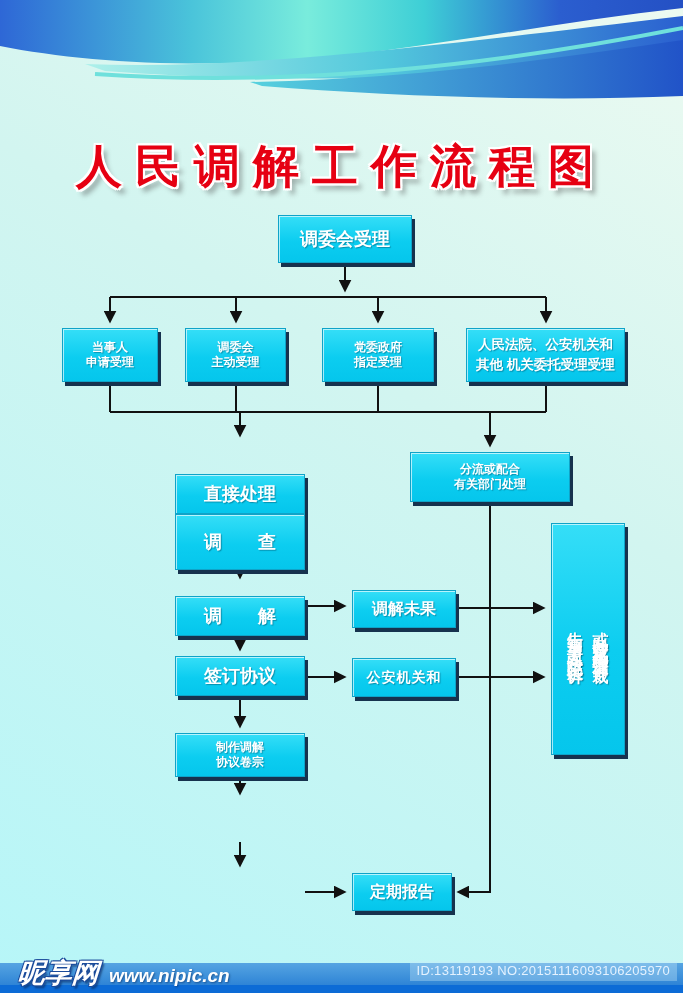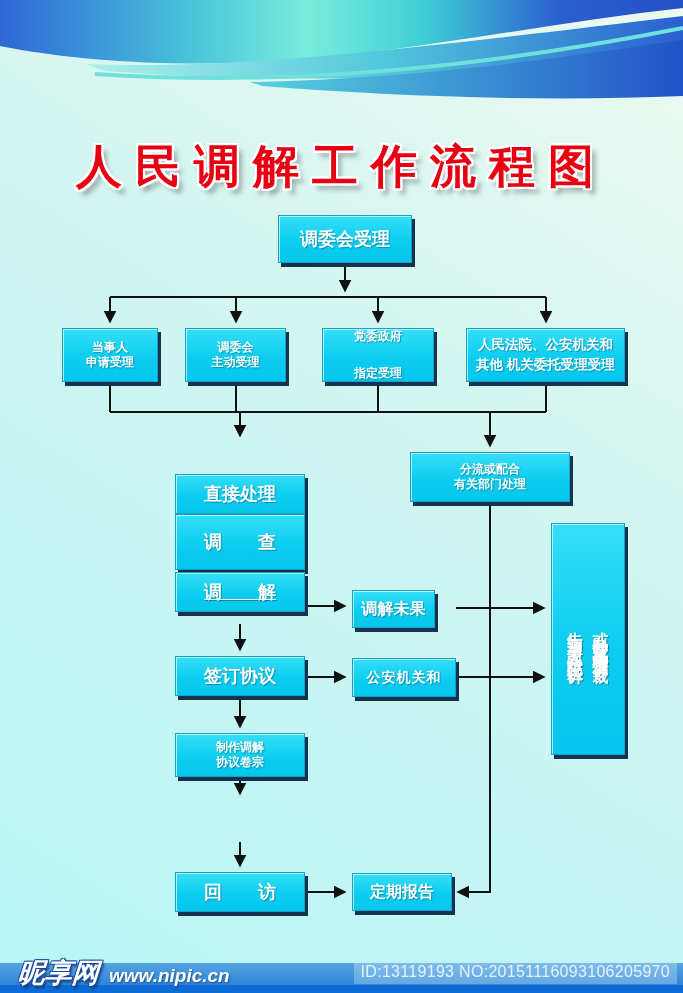--- a/index.html
+++ b/index.html
@@ -52,21 +52,21 @@
   #site-name{
     font-size:27px;font-weight:bold;color:#ffffff;font-style:italic;
     transform:skewX(-4deg);display:inline-block;
     text-shadow:-1px -1px 0 #1a4a9a,1px -1px 0 #1a4a9a,-1px 1px 0 #1a4a9a,
       1px 1px 0 #1a4a9a,2px 3px 2px rgba(10,40,90,.6);
   }
   #site-url{font-size:19px;font-weight:bold;font-style:italic;color:#ffffff;
     text-shadow:1px 1px 2px rgba(10,40,90,.55);}
   #image-id{
     position:absolute;right:6px;top:961px;padding:2px 7px 3px 7px;
-    font-size:16px;color:#e4f2ff;background:rgba(200,235,250,.35);
+    font-size:13px;color:#e4f2ff;background:rgba(200,235,250,.35);
     letter-spacing:.3px;white-space:nowrap;
   }
 </style>
 </head>
 <body>
 
 <div id="canvas">
 
   <svg id="wave" viewBox="0 0 683 118" xmlns="http://www.w3.org/2000/svg">
     <defs>
@@ -138,21 +138,21 @@
   <div class="box" style="left:62px;top:328px;width:96px;height:54px;">
     <span class="l2">当事人</span>
     <span class="l2">申请受理</span>
   </div>
 
   <div class="box" style="left:185px;top:328px;width:101px;height:54px;">
     <span class="l2">调委会</span>
     <span class="l2">主动受理</span>
   </div>
 
-  <div class="box" style="left:322px;top:328px;width:112px;height:54px;justify-content:space-between;">
+  <div class="box" style="left:322px;top:328px;width:112px;height:54px;">
     <span class="l2">党委政府</span>
     <span class="l2">指定受理</span>
   </div>
 
   <div class="box tiny" style="left:466px;top:328px;width:159px;height:54px;">
     <span class="l1">人民法院、公安机关和</span>
     <span class="l2">其他 机关委托受理受理</span>
   </div>
 
   <div class="box" style="left:175px;top:442px;width:130px;height:40px;margin-top:32px;">
@@ -161,45 +161,42 @@
 
   <div class="box" style="left:410px;top:452px;width:160px;height:50px;">
     <span class="l2">分流或配合</span>
     <span class="l2">有关部门处理</span>
   </div>
 
   <div class="box" style="left:175px;top:514px;width:130px;height:56px;">
     <span>调　　查</span>
   </div>
 
-  <div class="box" style="left:175px;top:572px;width:130px;height:40px;text-decoration:underline;">
+  <div class="box" style="left:175px;top:596px;width:130px;height:40px;">
     <span>调　　解</span>
   </div>
 
-  <div class="box small" style="left:352px;top:590px;width:83px;height:38px;">
+  <div class="box small" style="left:352px;top:590px;width:104px;height:38px;">
     <span>调解未果</span>
   </div>
 
   <div class="box" style="left:175px;top:656px;width:130px;height:40px;">
     <span>签订协议</span>
   </div>
 
   <div class="box narrow" style="left:352px;top:658px;width:104px;height:39px;">
     <span>公安机关和</span>
   </div>
 
   <div class="box" style="left:175px;top:733px;width:130px;height:44px;">
     <span class="l2">制作调解</span>
     <span class="l2">协议卷宗</span>
   </div>
 
 
-  <div class="box" style="left:175px;top:872px;width:130px;height:40px;">
-    <span>回　　访</span>
-  </div>
 
   <div class="box small" style="left:352px;top:873px;width:100px;height:38px;">
     <span>定期报告</span>
   </div>
 
   <div class="box" id="box-inform" style="left:551px;top:523px;width:74px;height:232px;">
     <span class="vcol">告知当事人向法院起诉</span>
     <span class="vcol">或向仲裁机构申请仲裁</span>
   </div>
 

